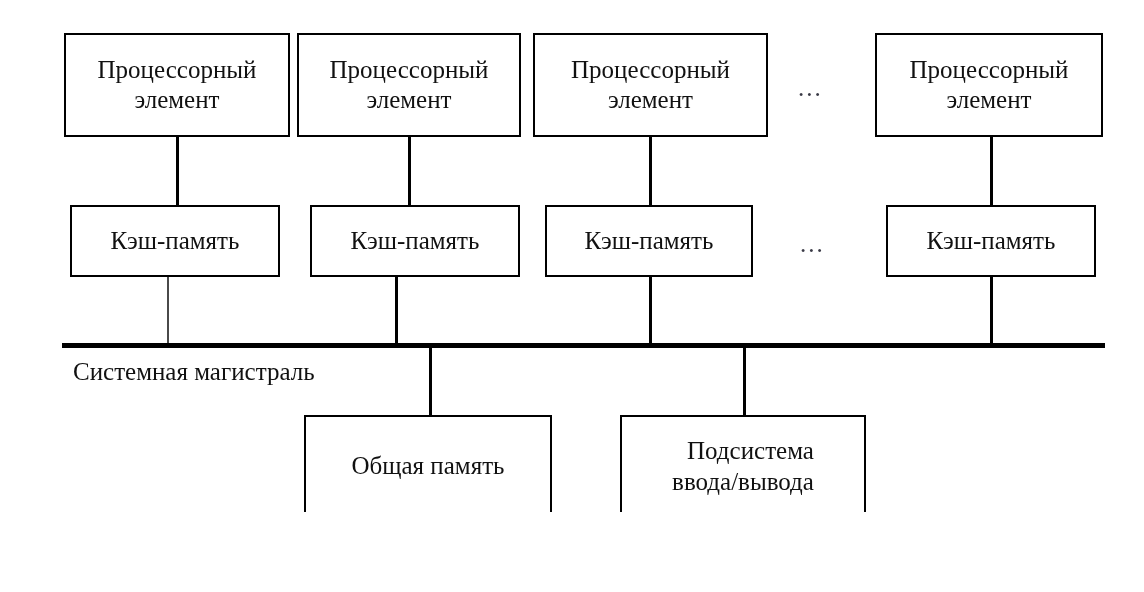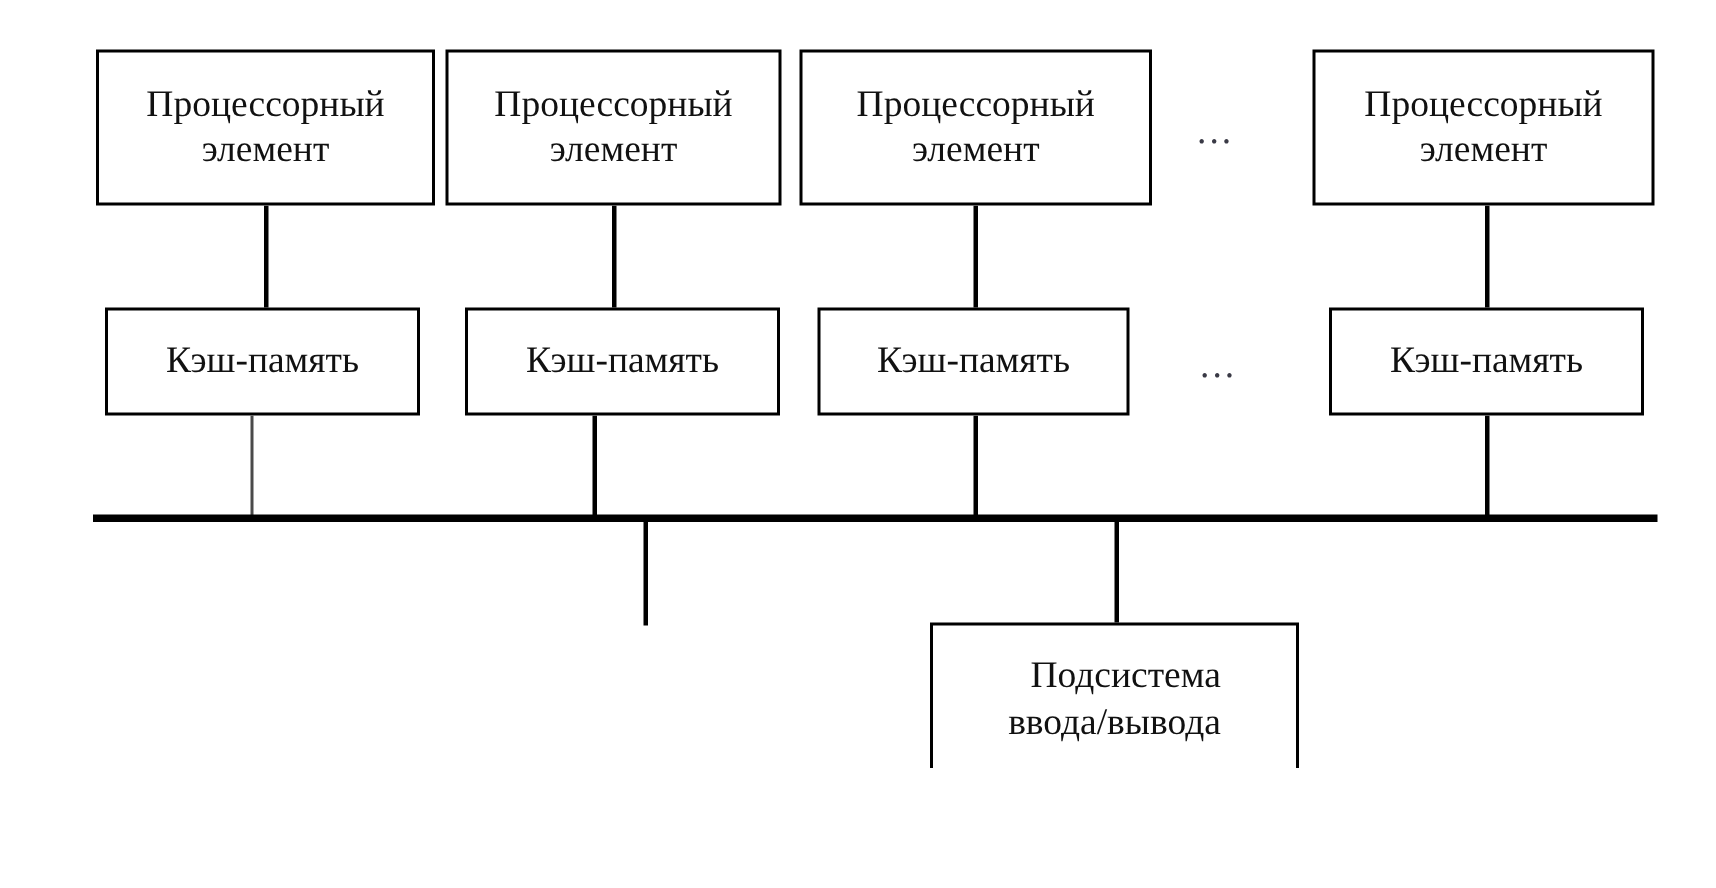--- a/index.html
+++ b/index.html
@@ -118,23 +118,27 @@
     <span class="lbl">Кэш-память</span>
   </div>
 
   <div class="vline thin" style="left:167px; top:277px; height:71px;"></div>
   <div class="vline" style="left:395px; top:277px; height:71px;"></div>
   <div class="vline" style="left:649px; top:277px; height:71px;"></div>
   <div class="vline" style="left:990px; top:277px; height:71px;"></div>
 
   <div class="busline" style="left:62px; top:343px; width:1043px;"></div>
 
+  <div class="buslabel" style="left:73px; top:358px;">Системная магистраль</div>
 
   <div class="vline" style="left:429px; top:347px; height:70px;"></div>
   <div class="vline" style="left:743px; top:347px; height:70px;"></div>
 
+  <div class="box" style="left:304px; top:415px; width:248px; height:103px;">
+    <span class="lbl">Общая память</span>
+  </div>
 
   <div class="box" style="left:620px; top:415px; width:246px; height:103px;text-align:right;">
     <span class="lbl">Подсистема
 ввода/вывода</span>
   </div>
 
 </div>
 
 </body></html>

